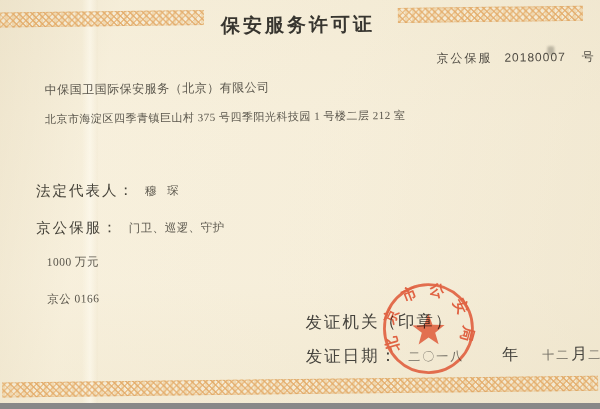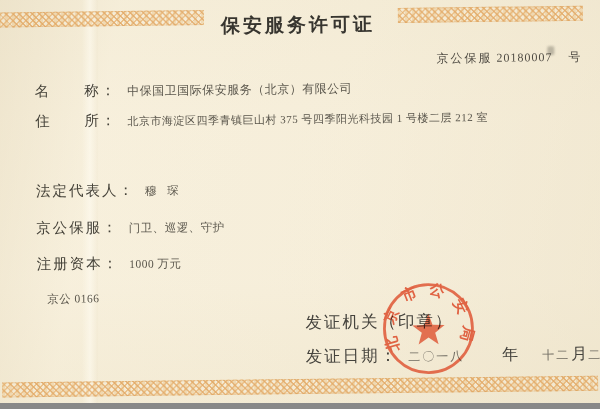--- a/index.html
+++ b/index.html
@@ -33,21 +33,21 @@
 
   .title{
     position:absolute; top:12px; left:0; width:100%; text-align:center;
     font-size:19px; font-weight:700; letter-spacing:3px; color:#37352f;
     font-family:"Liberation Sans", sans-serif;
   }
   .license{
     position:absolute; top:52px; left:438px; font-size:12px; color:#504c44;
     letter-spacing:2px; white-space:nowrap;
   }
-  .license .num{margin-left:4px; letter-spacing:1px; font-family:Liberation Serif, serif;}
+  .license .num{margin-left:12px; letter-spacing:1px; font-family:Liberation Sans, sans-serif;}
   .license .suf{margin-left:16px;}
 
   .row{position:absolute; left:36px; display:flex; align-items:baseline; white-space:nowrap;}
   .row .lab{font-size:14.5px; letter-spacing:2px; color:#454239;}
   .row .val{font-size:11.5px; color:#5a564c; margin-left:10px; letter-spacing:.5px;}
   .row-name{top:79px;} .row-name .val{font-size:12px;}
   .row-addr{top:109px;} .row-addr .val{font-size:11px;}
   .row-rep{top:179px;} .row-rep .val{letter-spacing:4px;text-align:center;}
   .row-scope{top:216px;}
   .row-cap{top:252px;}
@@ -82,41 +82,38 @@
     <div class="band band-top-right"></div>
     <div class="band band-bottom"></div>
 
     <div class="title">保安服务许可证</div>
 
     <div class="license">
       <span>京公保服</span><span class="num">20180007</span><span class="suf">号</span>
     </div>
 
     <div class="row row-name">
-      <span class="lab">名　　称：</span>
       <span class="val">中保国卫国际保安服务（北京）有限公司</span>
     </div>
 
     <div class="row row-addr">
-      <span class="lab">住　　所：</span>
       <span class="val">北京市海淀区四季青镇巨山村 375 号四季阳光科技园 1 号楼二层 212 室</span>
     </div>
 
     <div class="row row-rep">
       <span class="lab">法定代表人：</span>
       <span class="val">穆 琛</span>
     </div>
 
     <div class="row row-scope">
       <span class="lab">京公保服：</span>
       <span class="val">门卫、巡逻、守护</span>
     </div>
 
     <div class="row row-cap">
-      <span class="lab">注册资本：</span>
       <span class="val">1000 万元</span>
     </div>
 
     <div class="row row-appr">
       <span class="val">京公 0166</span>
     </div>
 
     <div class="authority">发证机关（印章）</div>
 
     <div class="dateline">

